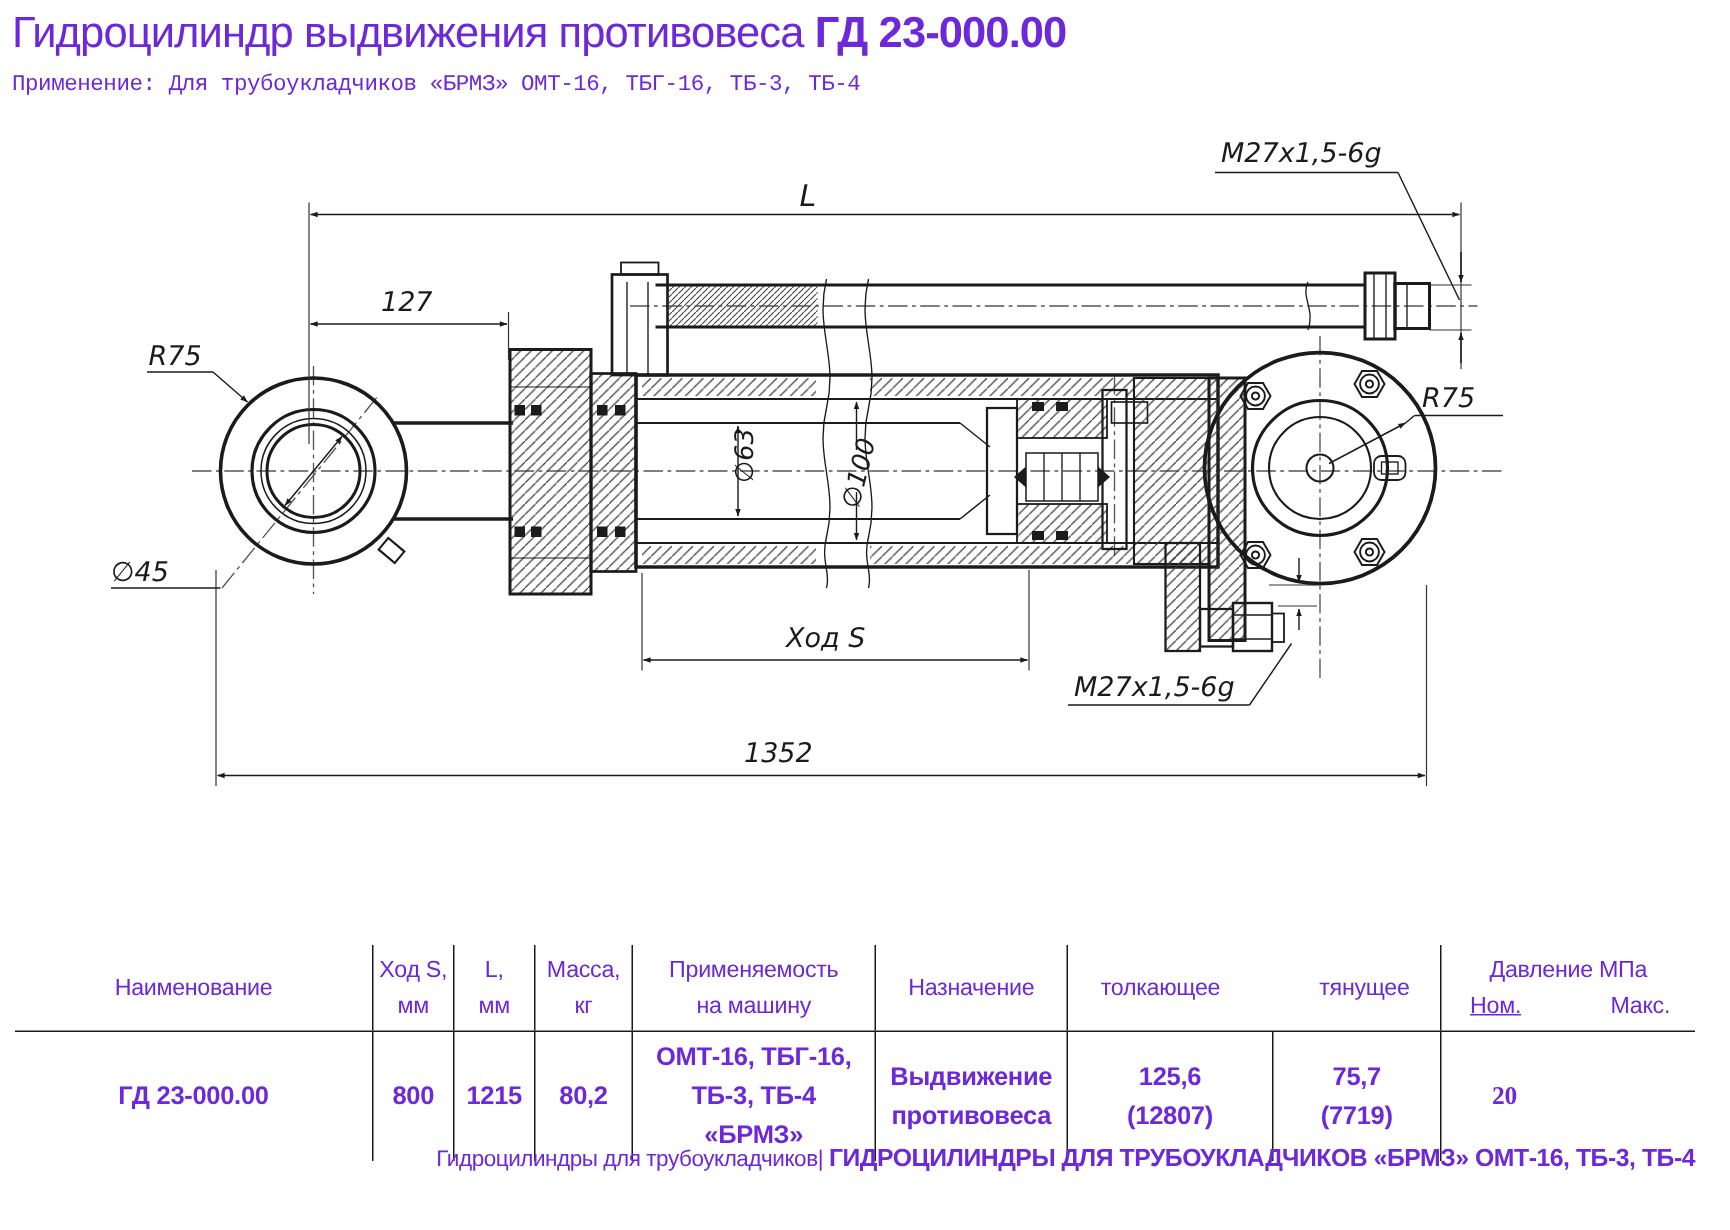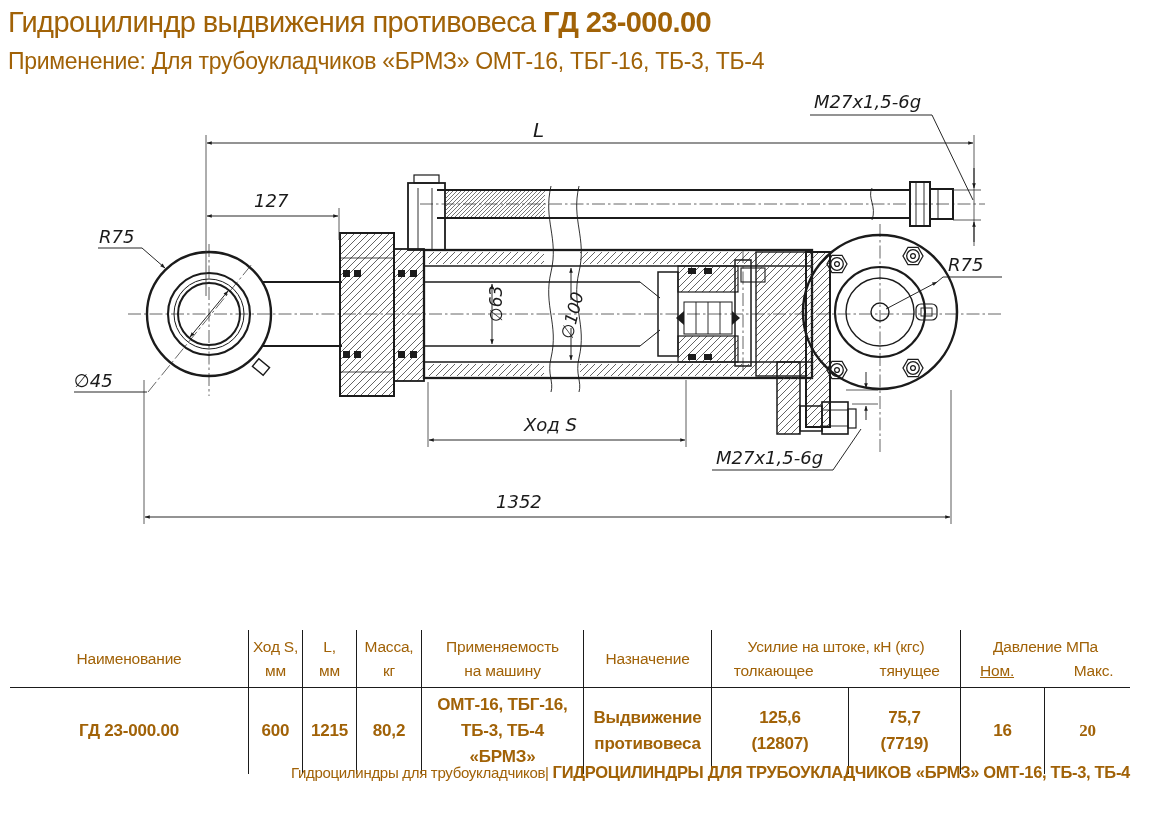--- a/index.html
+++ b/index.html
@@ -1,21 +1,21 @@
 <!DOCTYPE html>
 <html><head>
 <meta charset="utf-8">
 <style>
   html,body{margin:0;padding:0;background:#fff;}
   #page{position:relative;width:1153px;height:820px;background:#ffffff;overflow:hidden;
-        font-family:"Liberation Sans",sans-serif;color:#a16207;}
+        font-family:"Liberation Sans",sans-serif;color:#6d28d9;}
   
   .title{position:absolute;left:8px;top:6px;font-size:29px;letter-spacing:-0.6px;white-space:nowrap;}
   .title .bold{font-weight:bold;}
-  .subtitle{position:absolute;left:8px;top:48px;font-size:23px;letter-spacing:-0.3px;white-space:nowrap;}
+  .subtitle{position:absolute;left:8px;top:48px;font-size:15px;letter-spacing:-0.3px;white-space:nowrap;font-family:Liberation Mono, monospace;}
   
   #draw{position:absolute;left:0;top:0;}
   .dimtxt{font-family:"DejaVu Sans",sans-serif;font-style:italic;fill:#1b1b1b;}
   
   .tbl{position:absolute;left:10px;top:603px;width:1120px;letter-spacing:-0.2px;margin-top:27px;}
   .thead{display:grid;grid-template-columns:239px 54px 54px 65px 162px 128px 249px 169px;
          height:57px;border-bottom:1.7px solid #1b1b1b;}
   .tbody{display:grid;grid-template-columns:239px 54px 54px 65px 162px 128px 137px 112px 84px 85px;
          height:86px;}
   .hc,.bc{display:flex;flex-direction:column;align-items:center;justify-content:center;
@@ -264,40 +264,39 @@
         <span>кг</span>
       </div>
       <div class="hc">
         <span>Применяемость</span>
         <span>на машину</span>
       </div>
       <div class="hc">
         <span>Назначение</span>
       </div>
       <div class="hc">
-        <span>Усилие на штоке, кН (кгс)</span>
         <span class="subrow">
           <span class="w137">толкающее</span>
           <span class="w112">тянущее</span>
         </span>
       </div>
       <div class="hc">
         <span>Давление МПа</span>
         <span class="subrow">
           <span class="w84">Ном.</span>
           <span class="w85">Макс.</span>
         </span>
       </div>
     </div>
     <div class="tbody">
       <div class="bc">
         <span>ГД 23-000.00</span>
       </div>
       <div class="bc">
-        <span>600</span>
+        <span>800</span>
       </div>
       <div class="bc">
         <span>1215</span>
       </div>
       <div class="bc">
         <span>80,2</span>
       </div>
       <div class="bc">
         <span>ОМТ-16, ТБГ-16,</span>
         <span>ТБ-3, ТБ-4</span>
@@ -307,23 +306,20 @@
         <span>Выдвижение</span>
         <span>противовеса</span>
       </div>
       <div class="bc">
         <span>125,6</span>
         <span>(12807)</span>
       </div>
       <div class="bc">
         <span>75,7</span>
         <span>(7719)</span>
-      </div>
-      <div class="bc">
-        <span>16</span>
       </div>
       <div class="bc">
         <span>20</span>
       </div>
     </div>
   </div>
 
   <div class="footer">
     <span>Гидроцилиндры для трубоукладчиков|</span>
     <span class="bold">ГИДРОЦИЛИНДРЫ ДЛЯ ТРУБОУКЛАДЧИКОВ «БРМЗ» ОМТ-16, ТБ-3, ТБ-4</span>

